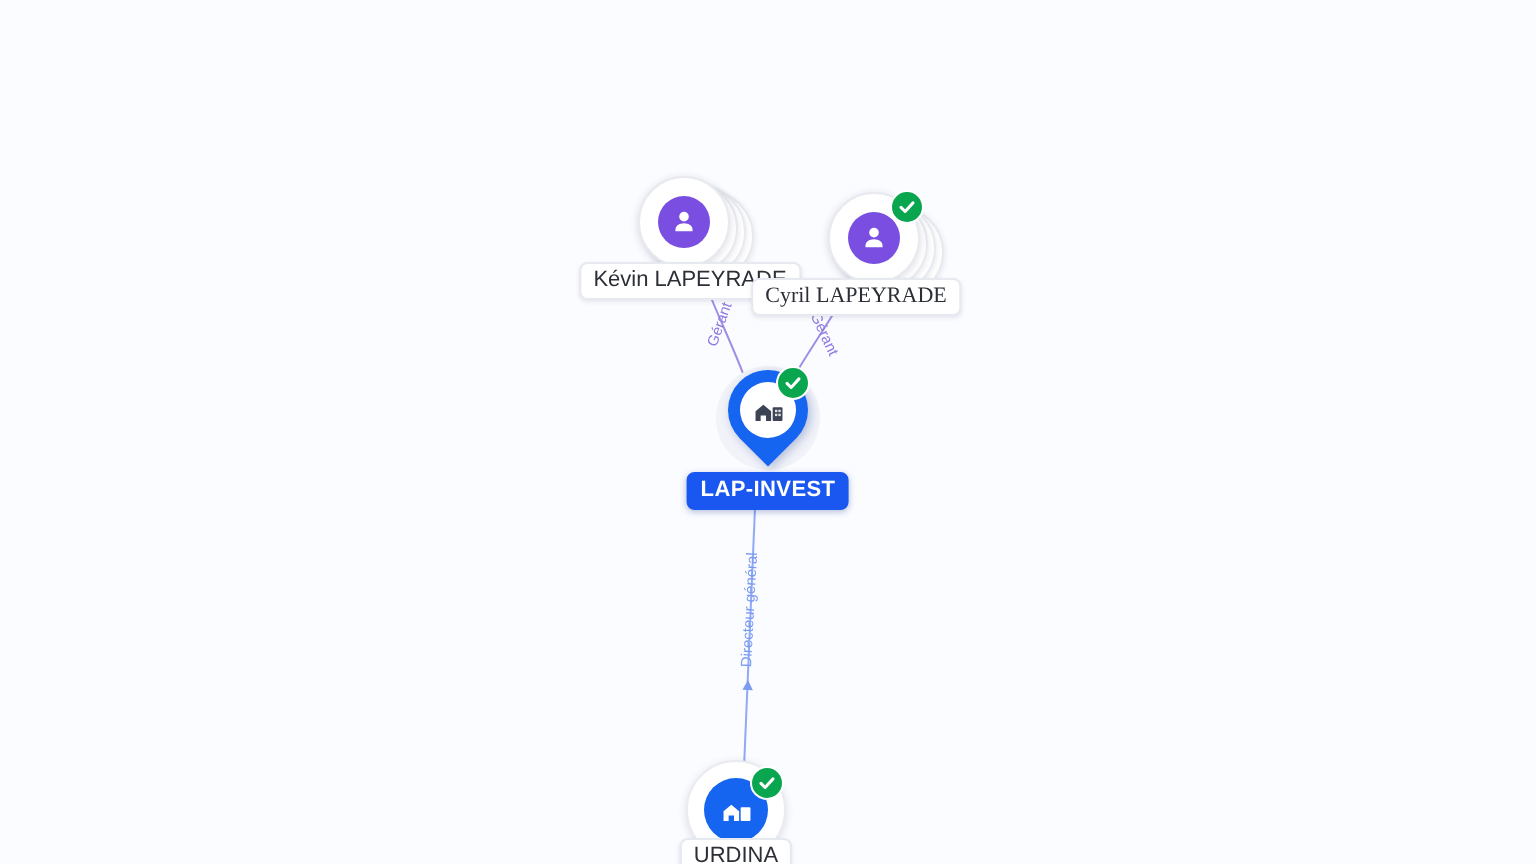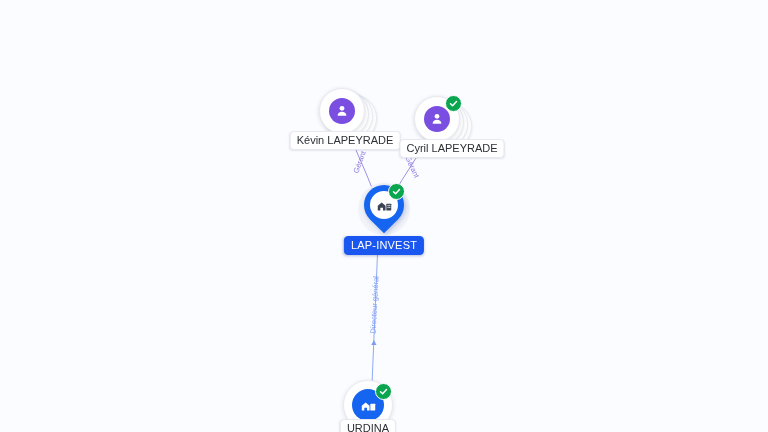--- a/index.html
+++ b/index.html
@@ -158,21 +158,21 @@
     padding: 2px 6px;
     font-size: 11px;
     color: #23262e;
     box-shadow: 0 1px 2px rgba(30,40,80,0.10);
     line-height: 13px;
   }
   .label.accent {
     background: #1a56f0;
     border-color: #1a56f0;
     color: #ffffff;
-    font-weight: normal;
+    font-weight: bold;
     font-size: 11px;
     letter-spacing: 0.2px;
     box-shadow: 0 1px 3px rgba(20,50,140,0.30);
   }
   .label.plain {
     border-color: #e7e9f0;
     color: #2c2f36;
   }
 </style>
 </head>
@@ -228,21 +228,21 @@
               </svg>
             </div>
           </div>
           <div class="verified" style="left: 31px; top: -1px;">
             <svg width="9" height="9" viewBox="0 0 24 24" fill="none" stroke="#ffffff" stroke-width="4" stroke-linecap="round" stroke-linejoin="round">
               <path d="M4 12.5 9.5 18 20 6.5"></path>
             </svg>
           </div>
         </div>
       </div>
-      <div class="label plain" style="left: 452px; top: 139px;">Cyril LAPEYRADE</div>
+      <div class="label plain" style="left: 428px; top: 139px; font-family: Liberation Serif, serif;">Cyril LAPEYRADE</div>
       <div class="node" style="left: 384px; top: 212px;">
         <div class="pin-wrap">
           <div class="pin-halo"></div>
           <div class="pin" style="background: rgb(21, 101, 240);">
             <div class="pin-hole"></div>
           </div>
           <div class="pin-icon">
             <svg width="17" height="17" viewBox="0 0 24 24" fill="#3b4354">
               <path d="M2.5 12.2 8 7.6l5.5 4.6V19H9.9v-3.8H6.1V19H2.5z"></path>
               <rect x="14.6" y="9.4" width="6.9" height="9.6" rx="0.7"></rect>

